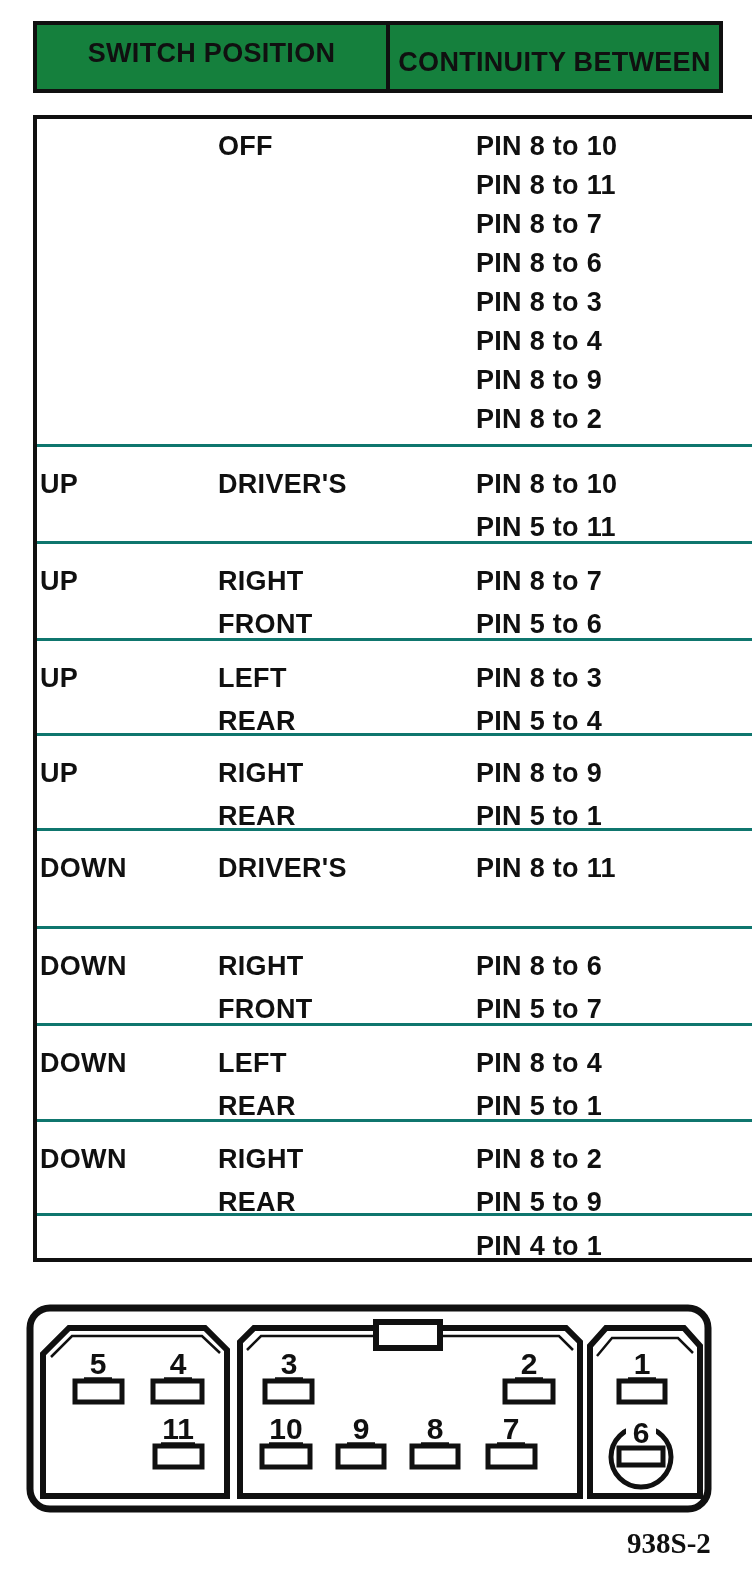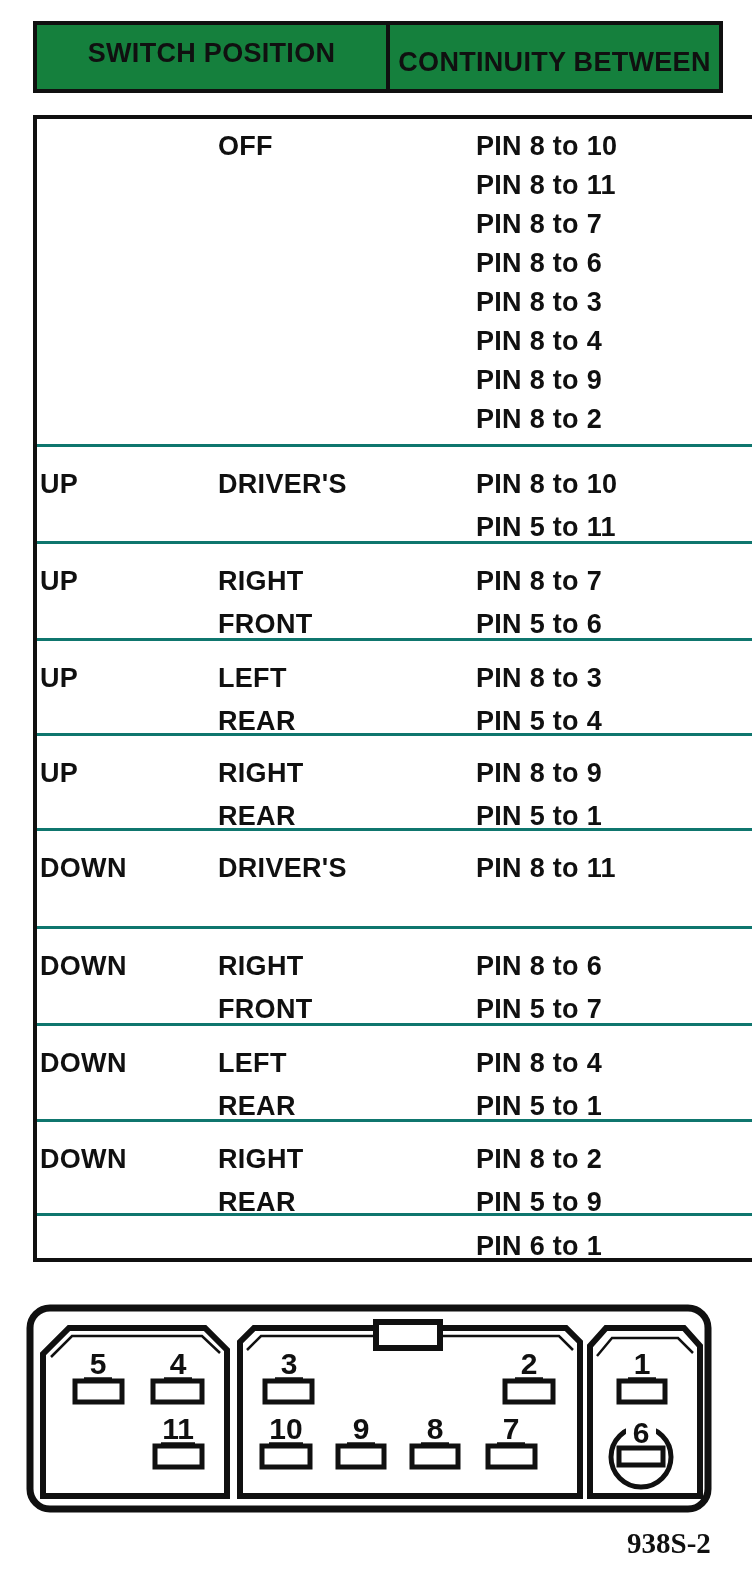--- a/index.html
+++ b/index.html
@@ -187,21 +187,21 @@
       <span>REAR</span>
     </div>
     <div class="c pin">
       <span>PIN 8 to 2</span>
       <span>PIN 5 to 9</span>
     </div>
   </div>
 
   <div class="row r10">
     <div class="c pin">
-      <span>PIN 6 to 1</span>
+      <span>PIN 4 to 1</span>
     </div>
   </div>
 
 </div>
 
 <svg class="connector-svg" width="752" height="240" viewBox="0 0 752 240">
 
   <rect x="30" y="13" width="678" height="201" rx="20" fill="#ffffff" stroke="#101010" stroke-width="7"></rect>
 
   <polygon points="69,33 205,33 227,55 227,201 43,201 43,59" fill="#ffffff" stroke="#101010" stroke-width="6"></polygon>

